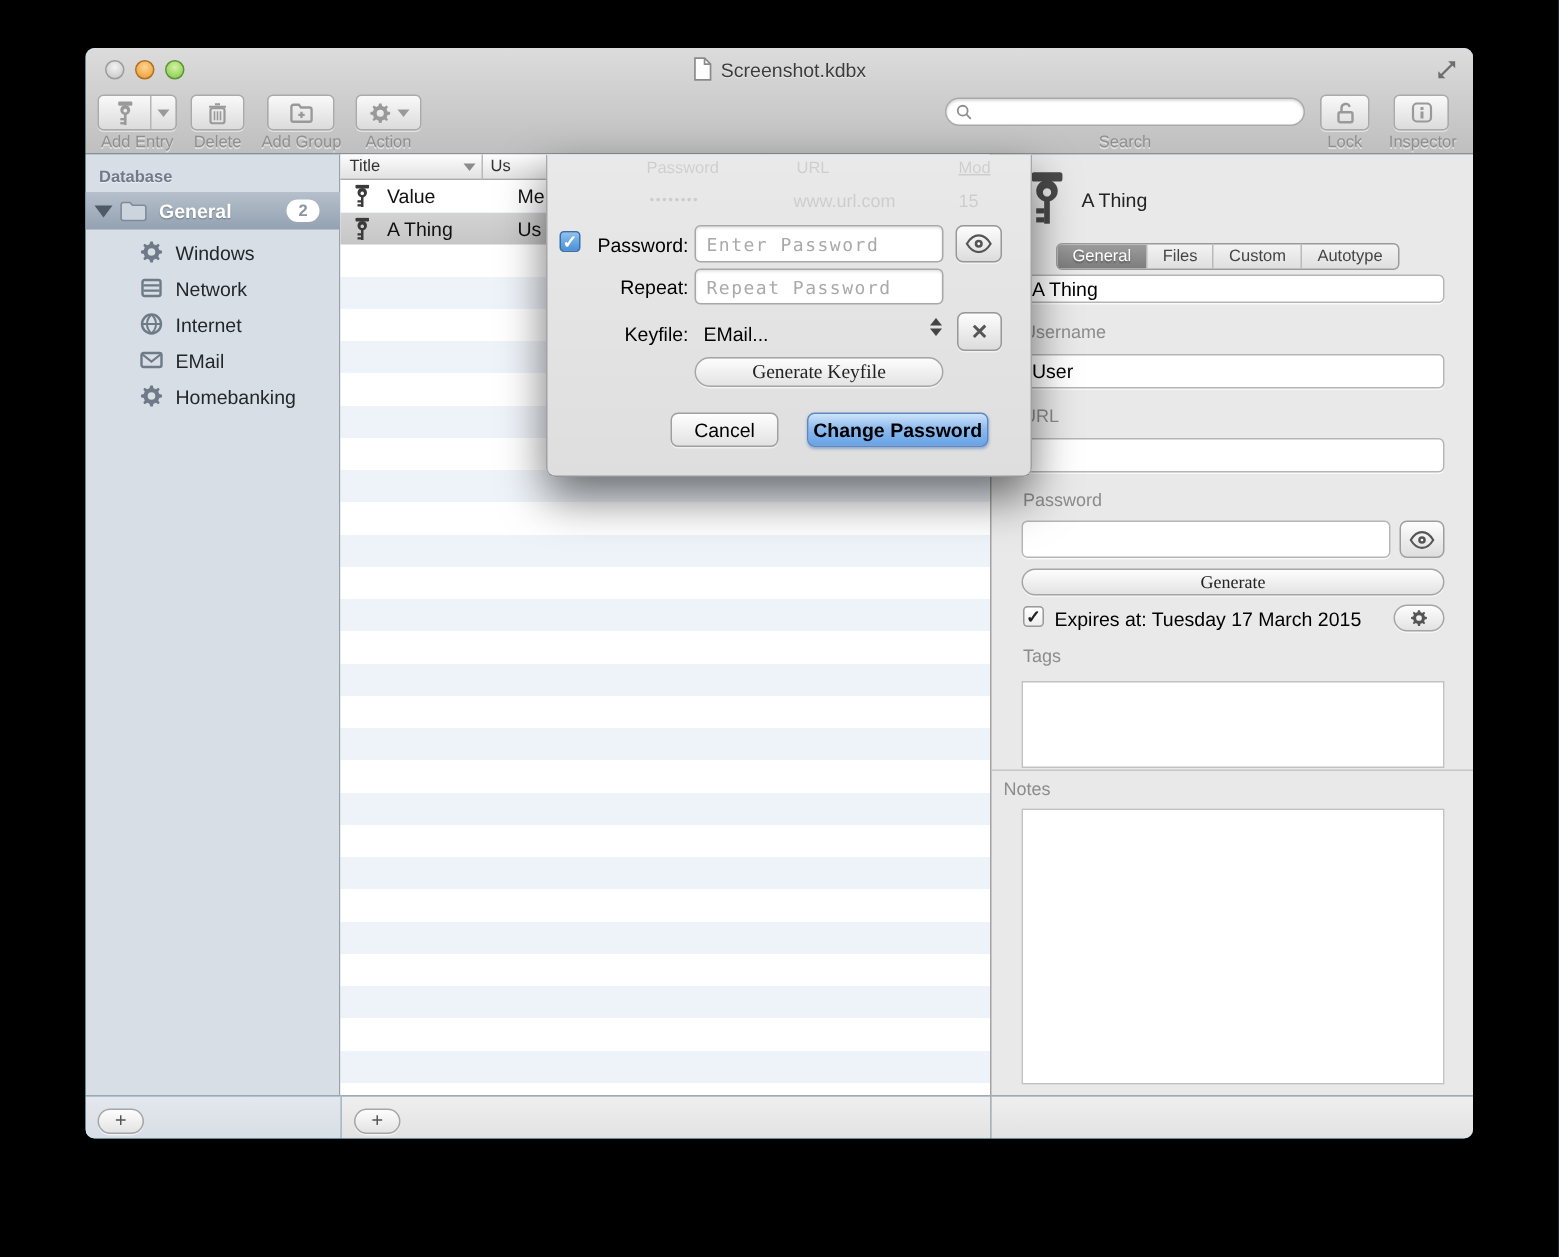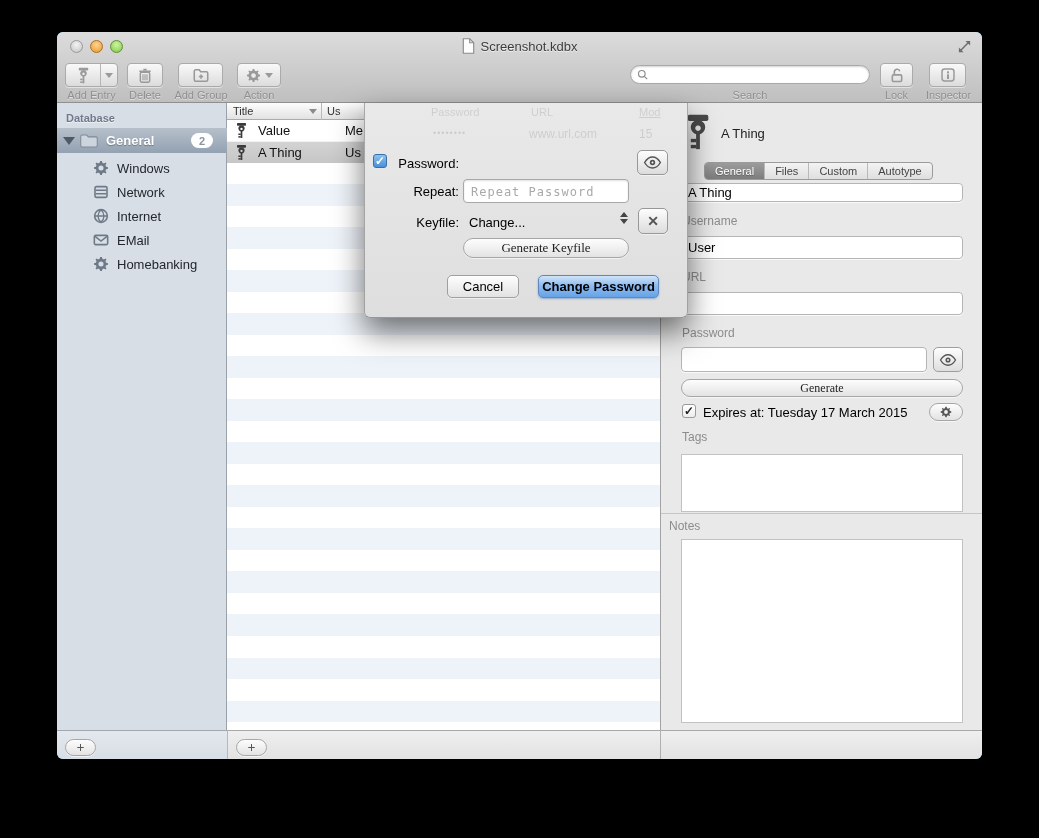--- a/index.html
+++ b/index.html
@@ -373,32 +373,33 @@
       <span class="ghost" style="left:66px;top:3px;">Password</span>
       <span class="ghost" style="left:166px;top:3px;">URL</span>
       <span class="ghost" style="left:274px;top:3px;text-decoration:underline;">Mod</span>
       <span class="ghost" style="left:68px;top:25px;font-size:9px;letter-spacing:1px;">••••••••</span>
       <span class="ghost" style="left:164px;top:24px;font-size:12px;">www.url.com</span>
       <span class="ghost" style="left:274px;top:24px;font-size:12px;">15</span>
       <span class="ghost" style="left:274px;top:46px;font-size:12px;">15</span>
 
       <div class="chk" style="position:absolute;left:8px;top:51px;background:linear-gradient(#8fc1ee,#4a90d9);border-color:#3a6ea8;color:#fff;">✓</div>
       <div class="slabel" style="left:6px;top:53px;">Password:</div>
+      <input class="sinput" style="left: 98px; top: 47px; width: 166px;" placeholder="Enter Password">
       <div class="sqbtn" style="left:272px;top:47px;width:31px;height:25px;">
         <svg width="19" height="13">
             <use href="#i-eye"></use>
           </svg>
       </div>
 
       <div class="slabel" style="left:6px;top:81px;">Repeat:</div>
       <input class="sinput" style="left: 98px; top: 76px; width: 166px; height: 24px;" placeholder="Repeat Password">
 
       <div class="slabel" style="left:6px;top:112px;">Keyfile:</div>
       <div style="position:absolute;left:104px;top:112px;font-size:13px;color:#000;">
-        <span>Change...</span>
+        <span>EMail...</span>
       </div>
       <div class="stepper" style="position:absolute;left:255px;top:109px;">
           <i class="up"></i>
           <i class="dn"></i>
         </div>
       <div class="sqbtn" style="left:273px;top:105px;width:30px;height:26px;font-size:14px;font-weight:bold;">
         <span>✕</span>
       </div>
 
       <div class="pill" style="position:absolute;left:98px;top:135px;width:166px;height:20px;font-size:13px;">

